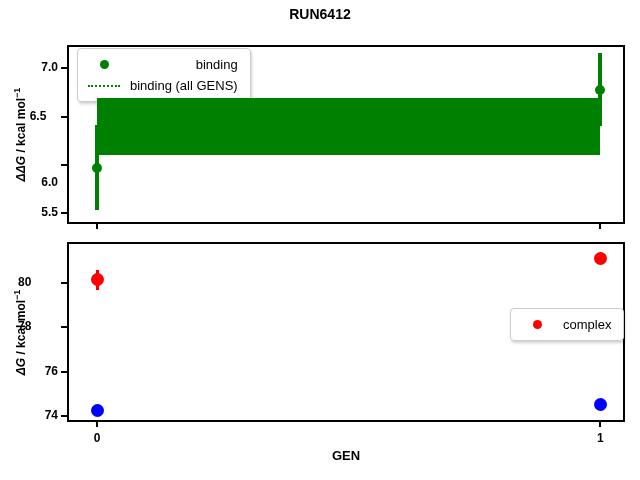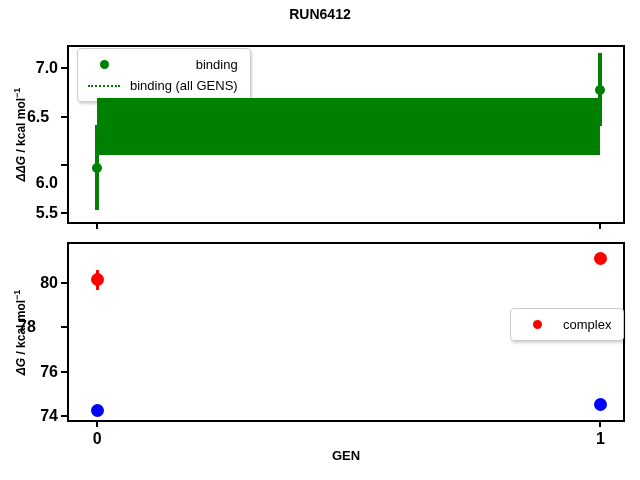--- a/index.html
+++ b/index.html
@@ -3,21 +3,21 @@
 <meta charset="utf-8">
 <style>
   html,body{margin:0;padding:0;background:#fff;}
   #fig{position:relative;width:640px;height:480px;background:#ffffff;
        font-family:Liberation Sans, sans-serif;color:#000;overflow:hidden;}
   .axes{position:absolute;border:2px solid #000;box-sizing:border-box;background:transparent;}
   #ax0{left:67px;top:45px;width:558px;height:179px;}
   #ax1{left:67px;top:242px;width:558px;height:180px;}
   .suptitle{position:absolute;left:0;top:6px;width:640px;text-align:center;
             font-size:14px;font-weight:bold;}
-  .ticklabel{position:absolute;font-size:16px;font-weight:bold;line-height:17px;}
+  .ticklabel{position:absolute;font-size:12px;font-weight:bold;line-height:17px;}
   .ylabel{position:absolute;width:180px;height:17px;text-align:center;
           font-size:12px;font-weight:bold;transform:rotate(-90deg);}
   .ylabel sup{font-size:9px;}
   #ylabel-top{left:-70px;top:126px;}
   #ylabel-bottom{left:-70px;top:324px;}
   .xlabel{position:absolute;left:296px;top:448px;width:100px;text-align:center;
           font-size:13px;font-weight:bold;}
   .legend{position:absolute;background:rgba(255,255,255,0.92);border:1px solid #cccccc;
           border-radius:4px;box-shadow:1px 2px 3px rgba(0,0,0,0.18);
           padding:5px 12px 5px 8px;font-size:13px;}
@@ -82,21 +82,21 @@
     <div style="position: absolute; left: 598.351px; top: 52.7705px; width: 4px; height: 73.5082px; background: rgb(0, 128, 0);"></div>
     <div style="position: absolute; left: 92.1837px; top: 162.869px; width: 10px; height: 10px; background: rgb(0, 128, 0); border-radius: 50%;"></div>
     <div style="position: absolute; left: 595.351px; top: 84.5246px; width: 10px; height: 10px; background: rgb(0, 128, 0); border-radius: 50%;"></div>
     <div style="position: absolute; left: 61px; top: 414.902px; width: 7px; height: 2px; background: rgb(0, 0, 0);"></div>
     <div class="ticklabel" style="position: absolute; left: 18px; top: 406.902px; width: 40px; text-align: right;">74</div>
     <div style="position: absolute; left: 61px; top: 370.568px; width: 7px; height: 2px; background: rgb(0, 0, 0);"></div>
     <div class="ticklabel" style="position: absolute; left: 18px; top: 362.568px; width: 40px; text-align: right;">76</div>
     <div style="position: absolute; left: 61px; top: 326.234px; width: 7px; height: 2px; background: rgb(0, 0, 0);"></div>
     <div class="ticklabel" style="position: absolute; left: 18px; top: 318.234px; width: 40px; text-align: left;">78</div>
     <div style="position: absolute; left: 61px; top: 281.9px; width: 7px; height: 2px; background: rgb(0, 0, 0);"></div>
-    <div class="ticklabel" style="position: absolute; left: 18px; top: 273.9px; width: 40px; text-align: right;">80</div>
+    <div class="ticklabel" style="position: absolute; left: 18px; top: 273.9px; width: 40px; ">80</div>
     <div style="position: absolute; left: 96.1837px; top: 421px; width: 2px; height: 6px; background: rgb(0, 0, 0);"></div>
     <div class="ticklabel" style="position: absolute; left: 82.1837px; top: 430px; width: 30px; text-align: center;">0</div>
     <div style="position: absolute; left: 599.351px; top: 421px; width: 2px; height: 6px; background: rgb(0, 0, 0);"></div>
     <div class="ticklabel" style="position: absolute; left: 585.351px; top: 430px; width: 30px; text-align: center;">1</div>
     <div style="position: absolute; left: 95.6837px; top: 409.252px; width: 3px; height: 2.21669px; background: rgb(0, 0, 255);"></div>
     <div style="position: absolute; left: 598.851px; top: 403.71px; width: 3px; height: 2.21669px; background: rgb(0, 0, 255);"></div>
     <div style="position: absolute; left: 95.6837px; top: 269.6px; width: 3px; height: 19.9502px; background: rgb(255, 0, 0);"></div>
     <div style="position: absolute; left: 598.851px; top: 255.192px; width: 3px; height: 6.65006px; background: rgb(255, 0, 0);"></div>
     <div style="position: absolute; left: 90.6837px; top: 403.86px; width: 13px; height: 13px; background: rgb(0, 0, 255); border-radius: 50%;"></div>
     <div style="position: absolute; left: 593.851px; top: 398.318px; width: 13px; height: 13px; background: rgb(0, 0, 255); border-radius: 50%;"></div>

